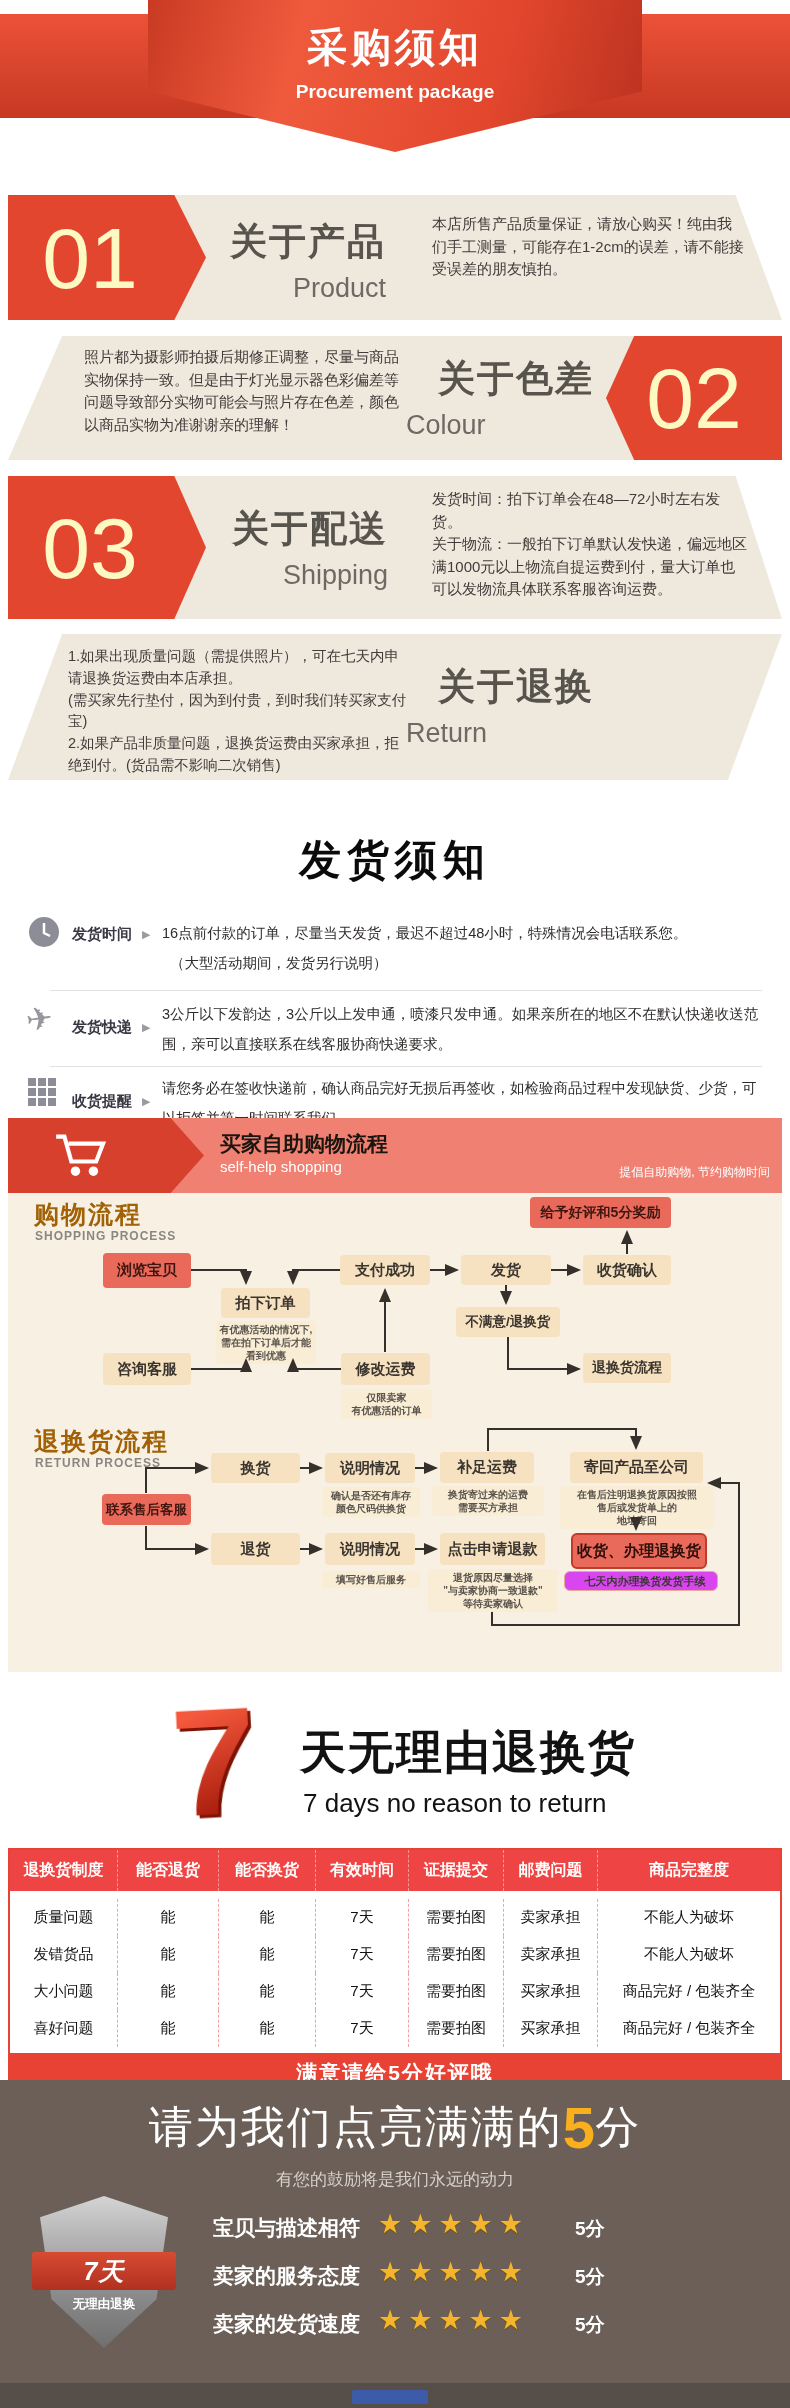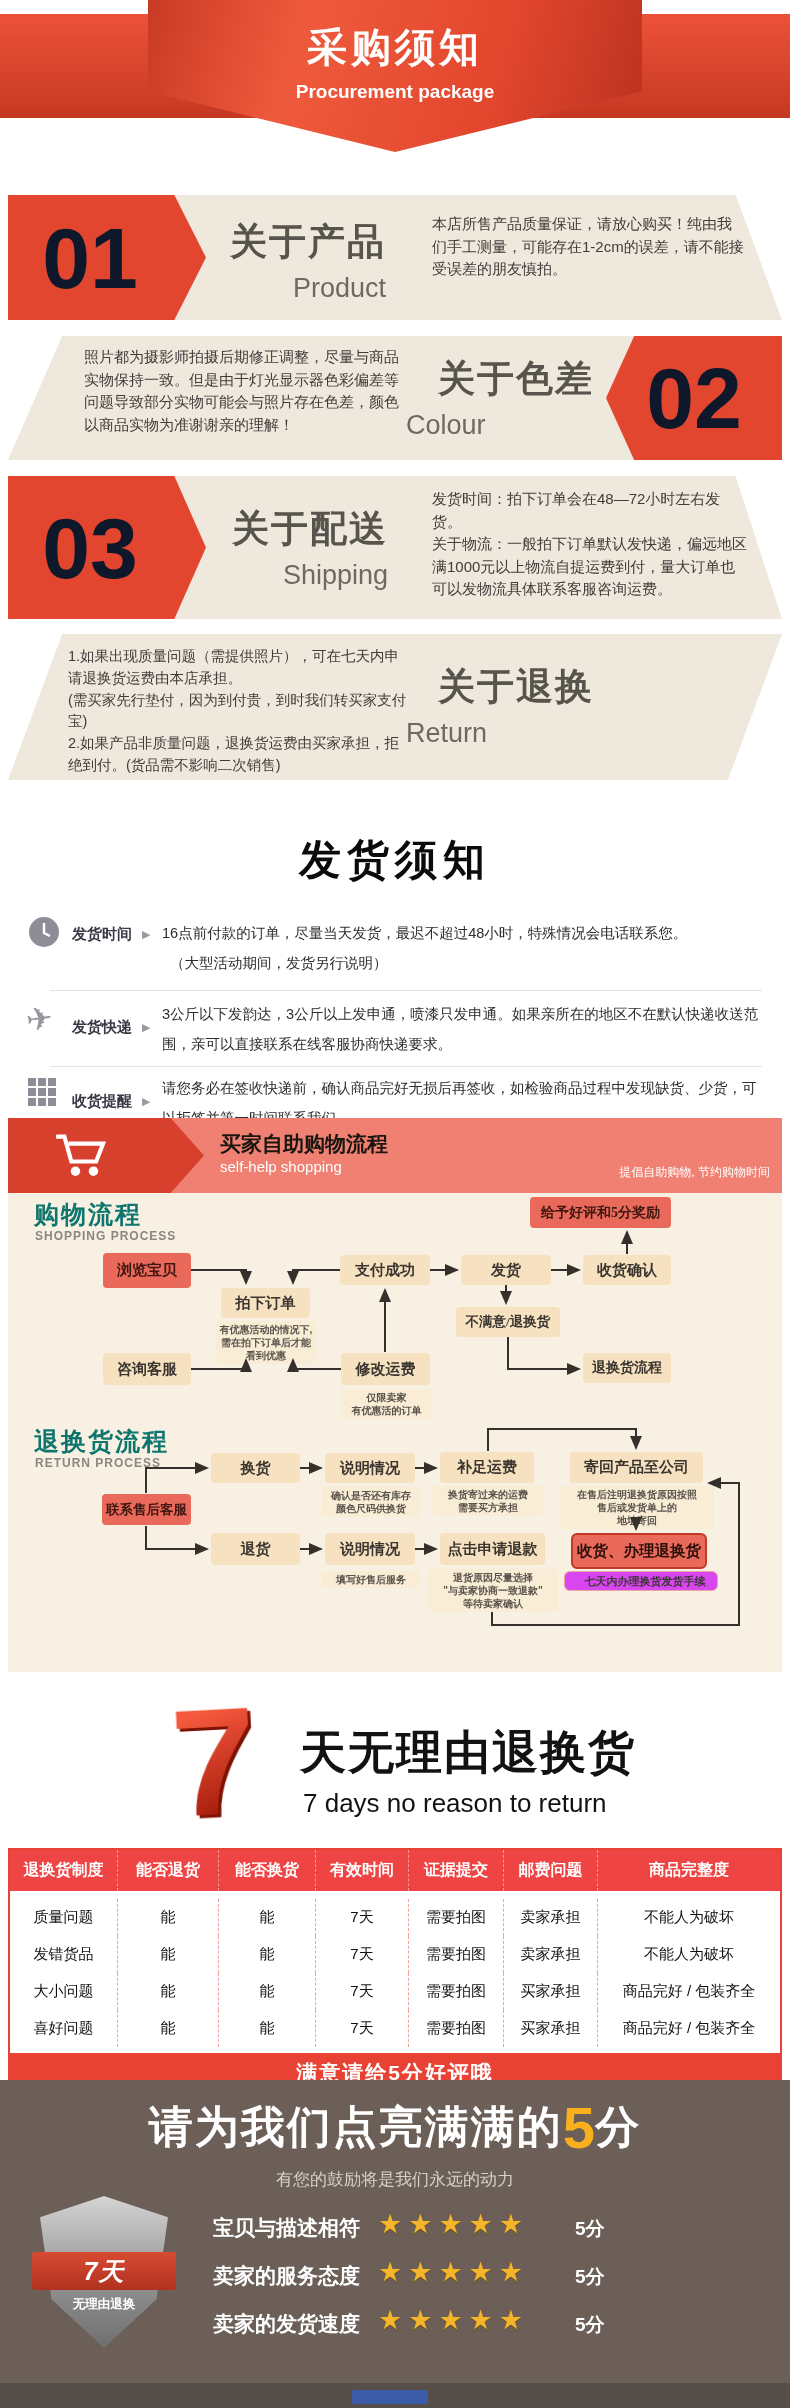--- a/index.html
+++ b/index.html
@@ -19,21 +19,21 @@
 
   
   .card{position:absolute;left:8px;width:774px;}
   .card-bg{position:absolute;inset:0;background:#efe8dc;}
   .bg-l{clip-path:polygon(0 0,94% 0,100% 100%,5% 100%);}
   .bg-r{clip-path:polygon(7% 0,100% 0,93% 100%,0 100%);}
   .chev{position:absolute;top:0;height:100%;width:198px;background:#e2462f;
     display:flex;align-items:center;justify-content:center;}
   .chev-l{left:0;clip-path:polygon(0 0,84% 0,100% 50%,84% 100%,0 100%);}
   .chev-r{right:0;width:176px;clip-path:polygon(16% 0,100% 0,100% 100%,16% 100%,0 50%);}
-  .chev-num{color:#0f172a;font-size:86px;font-weight:bold;line-height:1;}
+  .chev-num{color:#fef9c3;font-size:86px;font-weight:normal;line-height:1;}
   .chev-l .chev-num{margin-right:34px;}
   .chev-r .chev-num{}
   .ctit{position:absolute;}
   .ctit .zh{font-size:37px;font-weight:bold;color:#57534d;letter-spacing:2px;}
   .ctit .en{font-size:27px;color:#6d6a65;margin-top:6px;}
   .ctit.ta-r .zh{text-align:right;}
   .ctit.ta-r .en{text-align:right;}
   .cbody{position:absolute;font-size:15px;line-height:1.5;color:#403c3b;}
 
   
@@ -52,24 +52,24 @@
   .banner{position:absolute;left:8px;top:1118px;width:774px;height:75px;background:#ef8072;}
   .banner-pent{position:absolute;left:0;top:0;width:196px;height:75px;background:#d8402e;
     clip-path:polygon(0 0,83% 0,100% 50%,83% 100%,0 100%);
     display:flex;align-items:center;}
   .banner-title{position:absolute;left:212px;top:12px;font-size:21px;font-weight:bold;color:#19150f;}
   .banner-en{position:absolute;left:212px;top:40px;font-size:15px;color:#fff;}
   .banner-note{position:absolute;right:12px;bottom:12px;font-size:12px;color:#fff;}
 
   
   .flow{position:absolute;left:8px;top:1193px;width:774px;height:479px;background:#f8f0e3;}
-  .fh-zh{position:absolute;left:26px;font-size:25px;font-weight:bold;color:#0f766e;letter-spacing:2px;}
+  .fh-zh{position:absolute;left:26px;font-size:25px;font-weight:bold;color:#a16207;letter-spacing:2px;}
   .fh-en{position:absolute;left:27px;font-size:12px;font-weight:bold;color:#8a8681;letter-spacing:1px;}
   .fbox{position:absolute;background:#f6e2c0;border-radius:4px;display:flex;align-items:center;
-    justify-content:center;font-weight:bold;color:#3b3530;font-size:15px;font-family:Liberation Serif, serif;}
+    justify-content:center;font-weight:bold;color:#3b3530;font-size:15px;}
   .fbox.small{font-size:13.5px;}
   .fbox.red{background:#e96a5a;color:#3f1610;}
   .fbox.red-b{background:#e96a5a;border:2px solid #c43a28;color:#2e0f0a;border-radius:6px;}
   .fnote{position:absolute;background:#f9edd6;border-radius:3px;font-size:10px;font-weight:bold;
     color:#5a544c;text-align:center;line-height:1.3;padding:2px 1px;}
   .fnote.wt{background:#d946ef;border:1.5px solid #eaa79a;border-radius:6px;font-size:11px;color:#3c3733;padding-left:9px;}
   .flow svg{position:absolute;inset:0;pointer-events:none;}
 
   
   .seven{position:absolute;left:172px;top:1686px;font-size:152px;font-weight:bold;line-height:1;
@@ -91,21 +91,21 @@
   .prow .pcell:last-child{border-right:none;}
   .pbody{background:#fff;}
   .pfoot{background:#e84234;color:#fff;font-size:21px;font-weight:bold;height:40px;
     display:flex;align-items:center;justify-content:center;letter-spacing:2px;}
 
   
   .dark{position:absolute;left:0;top:2080px;width:790px;height:303px;background:#6b5f58;}
   .dark-strip{position:absolute;left:0;top:2383px;width:790px;height:25px;background:#554e49;}
   .blue-chip{position:absolute;left:352px;top:2390px;width:76px;height:14px;background:#3c5ba8;border-radius:2px;}
   .rt{position:absolute;left:0;top:2094px;width:790px;text-align:center;color:#fff;}
-  .rt .big{font-size:44px;font-weight:bold;letter-spacing:2px;vertical-align:baseline;}
+  .rt .big{font-size:44px;font-weight:normal;letter-spacing:2px;vertical-align:baseline;}
   .rt .num{font-size:58px;font-weight:bold;color:#f9b01c;vertical-align:-6px;}
   .rt-sub{position:absolute;left:0;top:2168px;width:790px;text-align:center;font-size:17px;color:#d6d0ca;}
   .star-label{position:absolute;left:150px;width:210px;text-align:right;font-size:21px;
     font-weight:bold;color:#fff;}
   .stars{position:absolute;left:378px;font-size:27px;color:#f4b52c;letter-spacing:6px;
     text-shadow:0 1px 1px #6e5410;}
   .score{position:absolute;left:575px;font-size:19px;font-weight:bold;color:#fff;}
 
   
   .shield{position:absolute;left:40px;top:2196px;width:128px;height:152px;}

